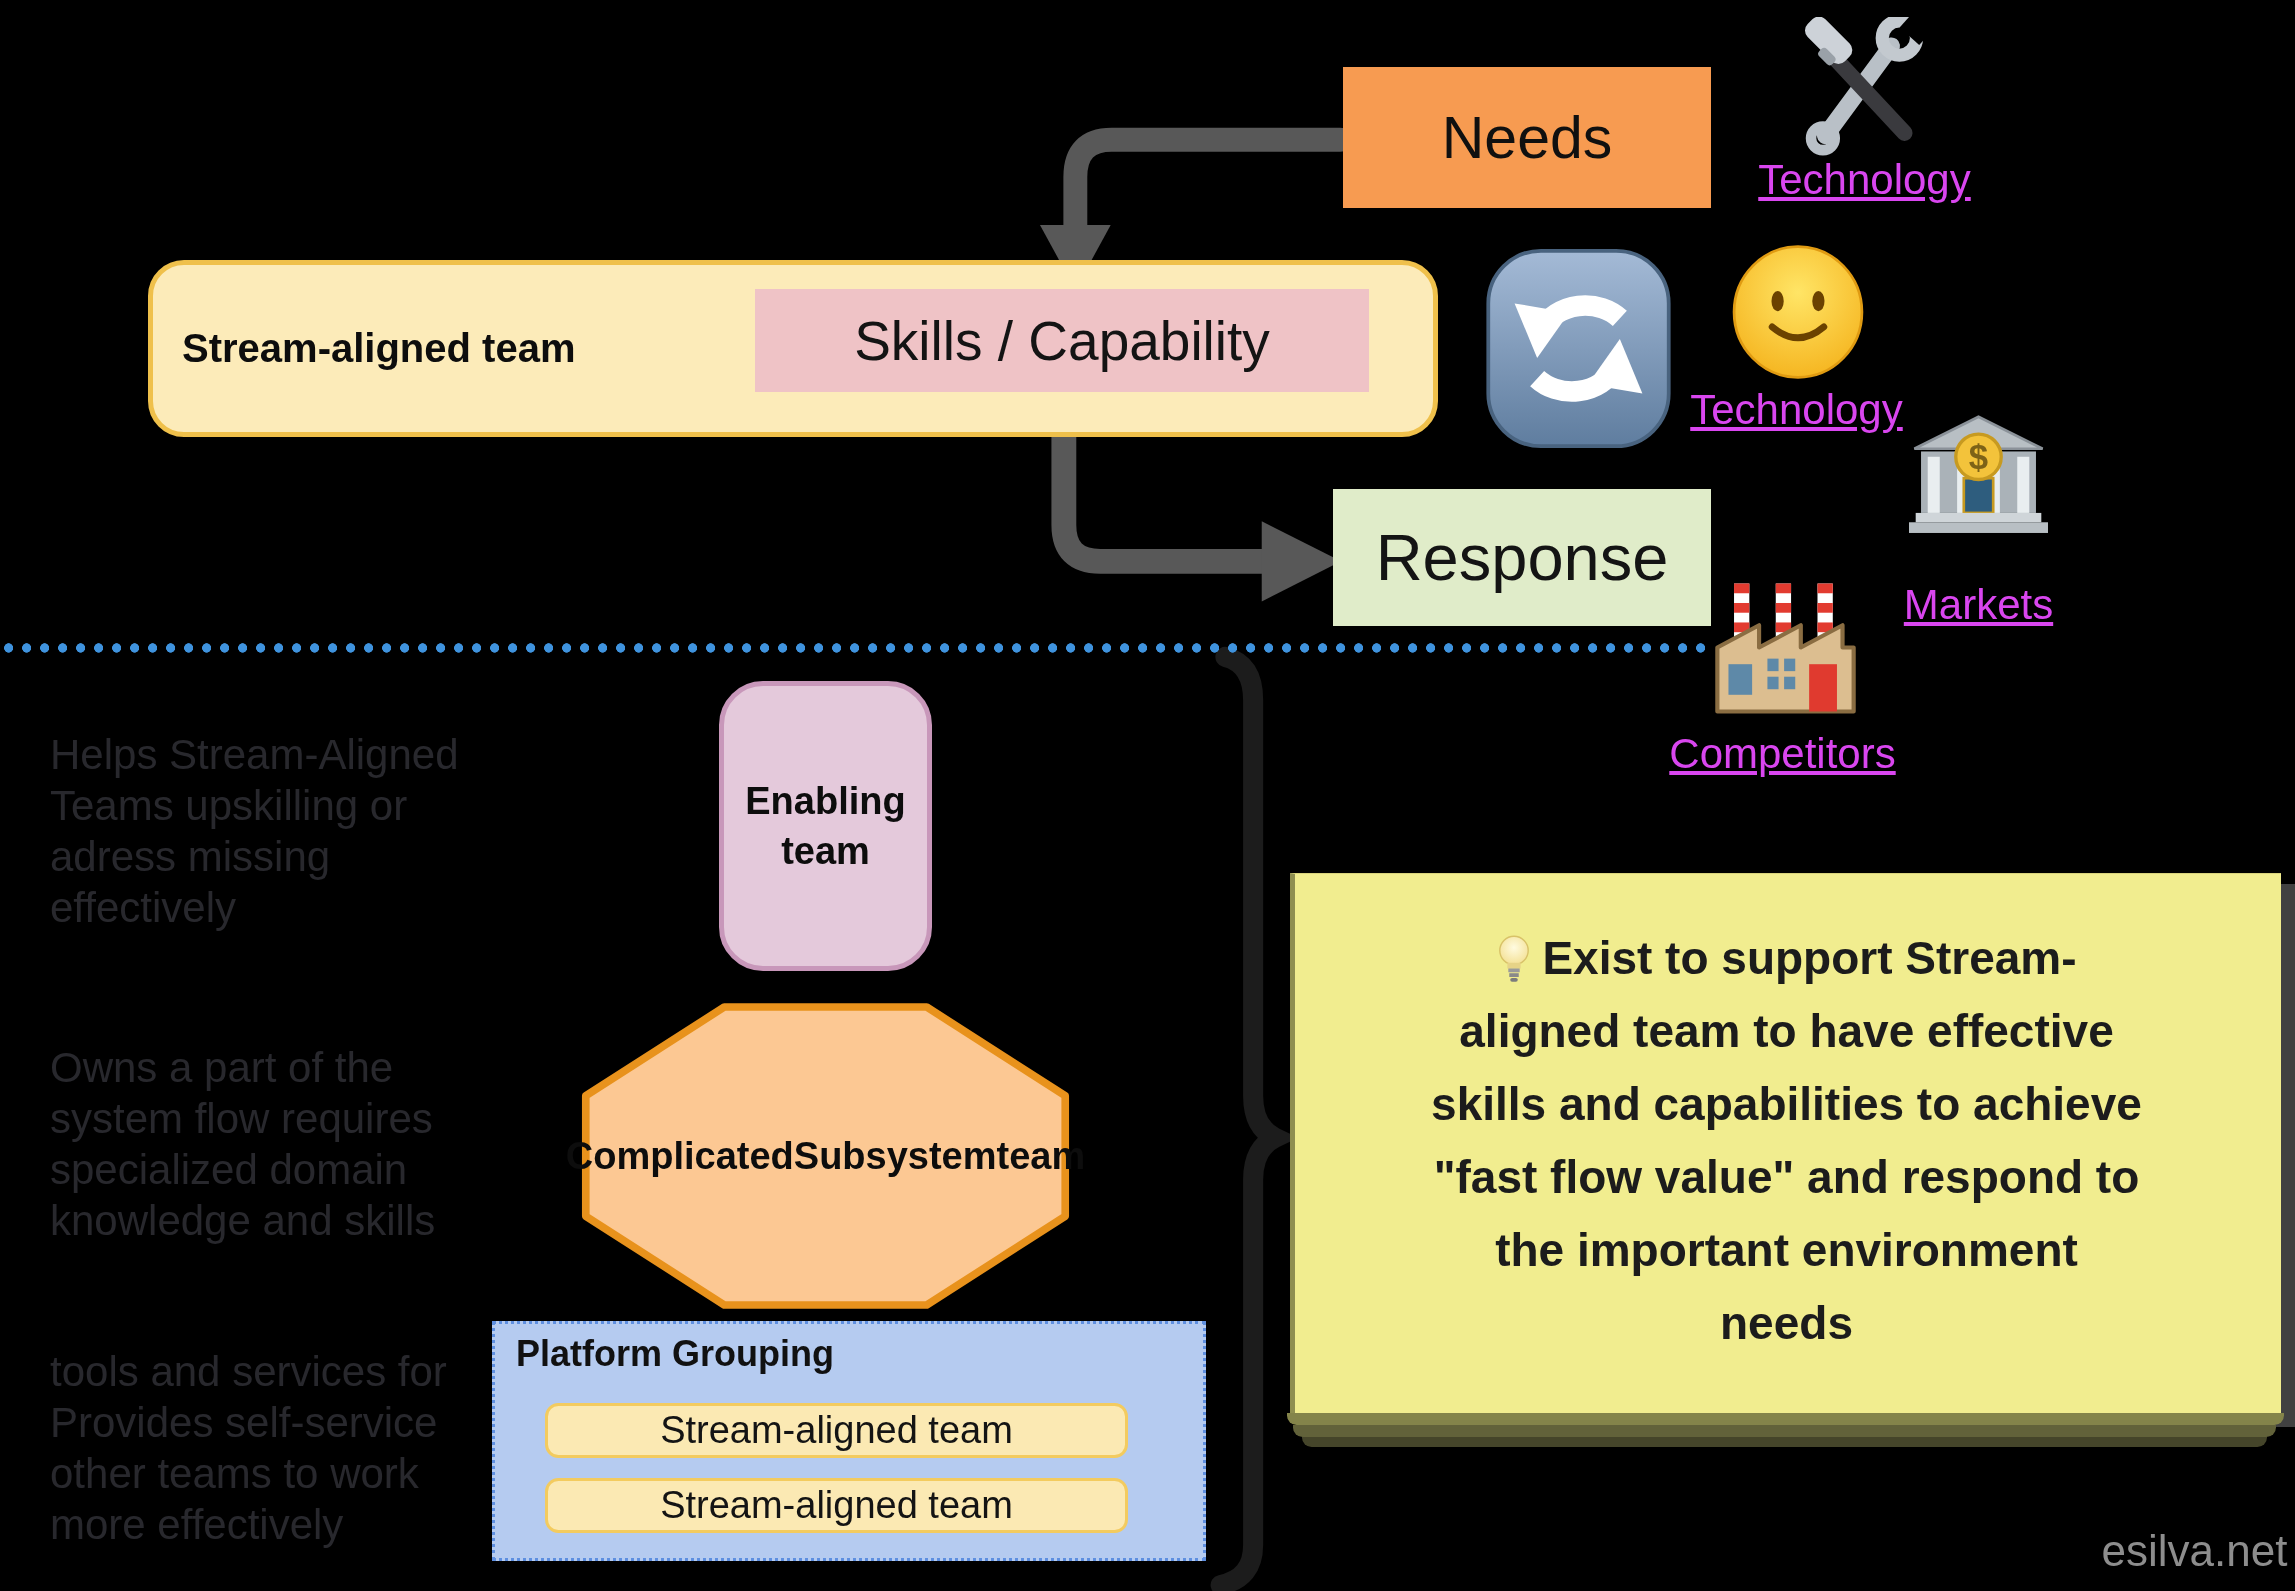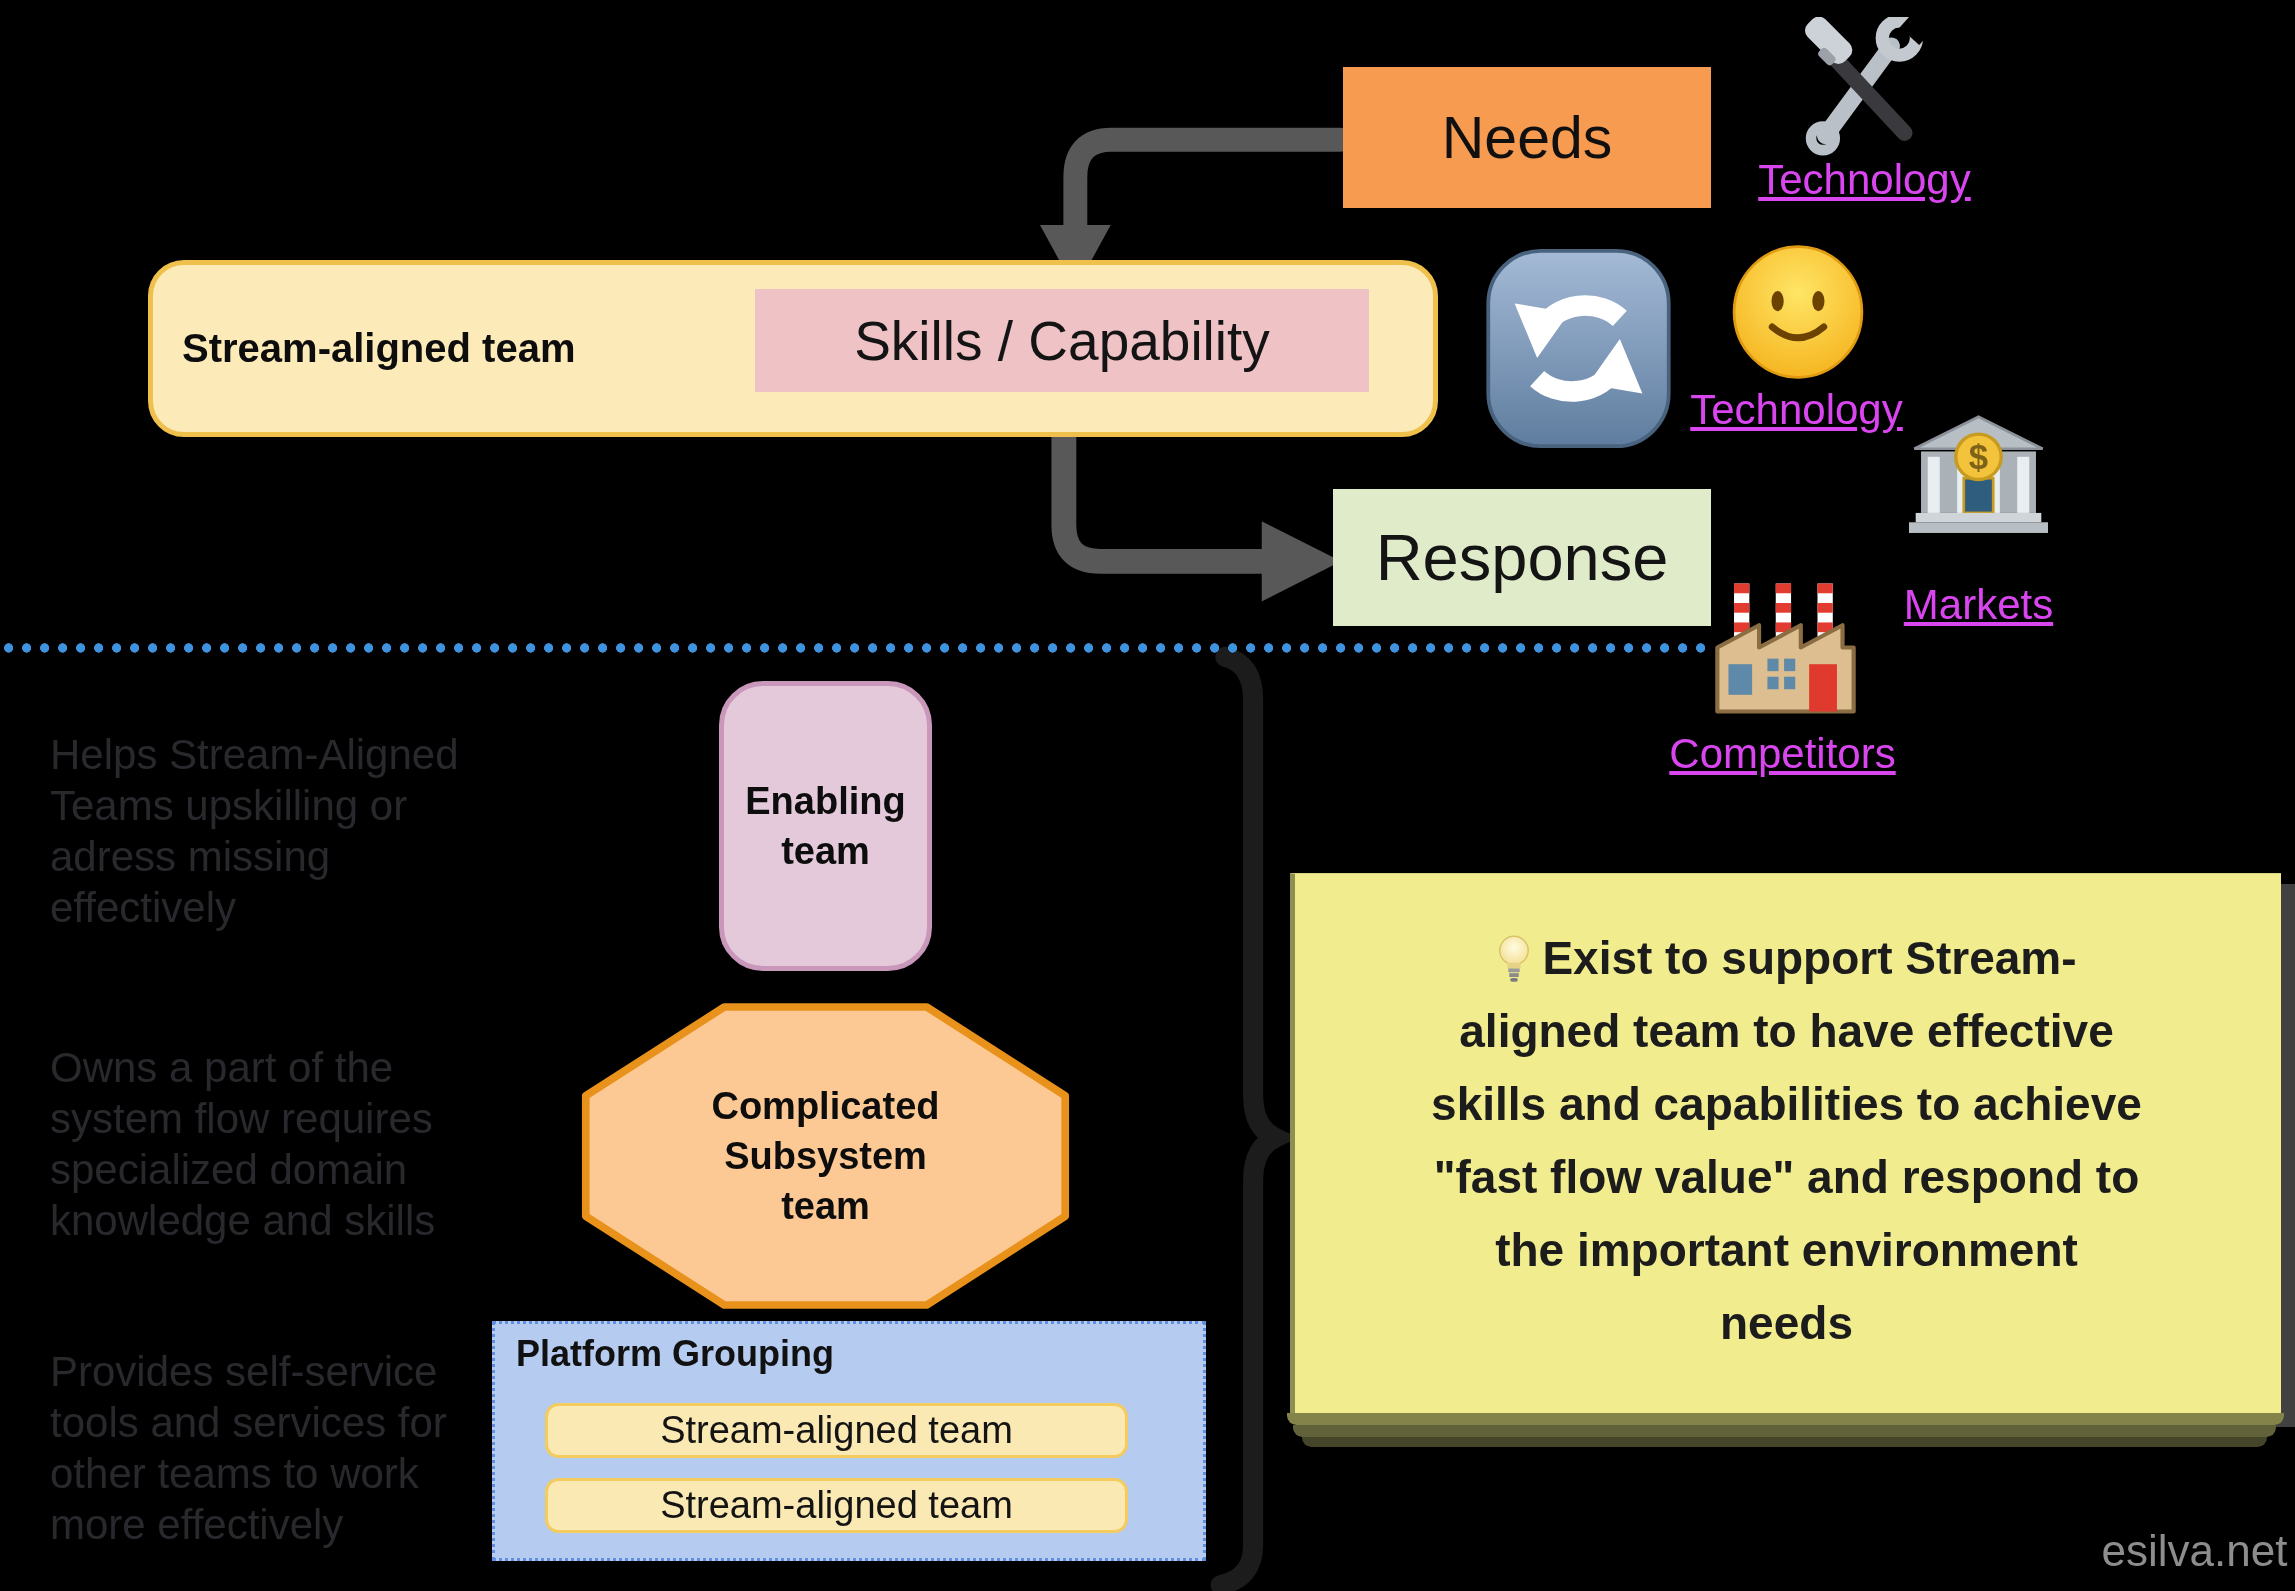--- a/index.html
+++ b/index.html
@@ -42,21 +42,21 @@
   #enabling-description{top:729px;}
   #complicated-description{top:1042px;}
   #platform-description{top:1346px;}
 
   
   #enabling-box{left:719px;top:681px;width:213px;height:290px;background:#E4C9DB;
                 border:5.7px solid #C897BA;border-radius:44px;box-sizing:border-box;}
   #enabling-label{left:719px;top:681px;width:213px;height:290px;flex-direction:column;
                   font-weight:bold;font-size:38px;line-height:50px;color:#0d0d0d;}
   #octagon-wrap{left:581px;top:1002px;width:489px;height:308px;}
-  #octagon-label{left:581px;top:1002px;width:489px;height:308px;flex-direction:column;
+  #octagon-label{left:581px;top:1002px;width:489px;height:308px;flex-direction:row;
                  font-weight:bold;font-size:38px;line-height:50px;color:#0d0d0d;}
 
   #platform-box{left:492px;top:1321px;width:714px;height:240px;background:#B5CBF0;
                 border:3.8px dotted #5E8FE0;box-sizing:border-box;}
   #platform-title{left:516px;top:1333px;font-size:36px;font-weight:bold;color:#111;}
   .platform-team{left:545px;width:583px;height:55px;background:#FBE9B3;
                  border:3.8px solid #F3CB5F;border-radius:13.4px;box-sizing:border-box;
                  font-size:38px;color:#141414;}
   #platform-team-1{top:1403px;}
   #platform-team-2{top:1478px;}
@@ -202,22 +202,22 @@
     <div>adress missing</div>
     <div>effectively</div>
   </div>
   <div id="complicated-description" class="abs desc">
     <div>Owns a part of the</div>
     <div>system flow requires</div>
     <div>specialized domain</div>
     <div>knowledge and skills</div>
   </div>
   <div id="platform-description" class="abs desc">
+    <div>tools and services for</div>
     <div>Provides self-service</div>
-    <div>tools and services for</div>
     <div>other teams to work</div>
     <div>more effectively</div>
   </div>
 
   <div id="enabling-box" class="abs"></div>
   <div id="enabling-label" class="abs box-label">
     <div>Enabling</div>
     <div>team</div>
   </div>
 

